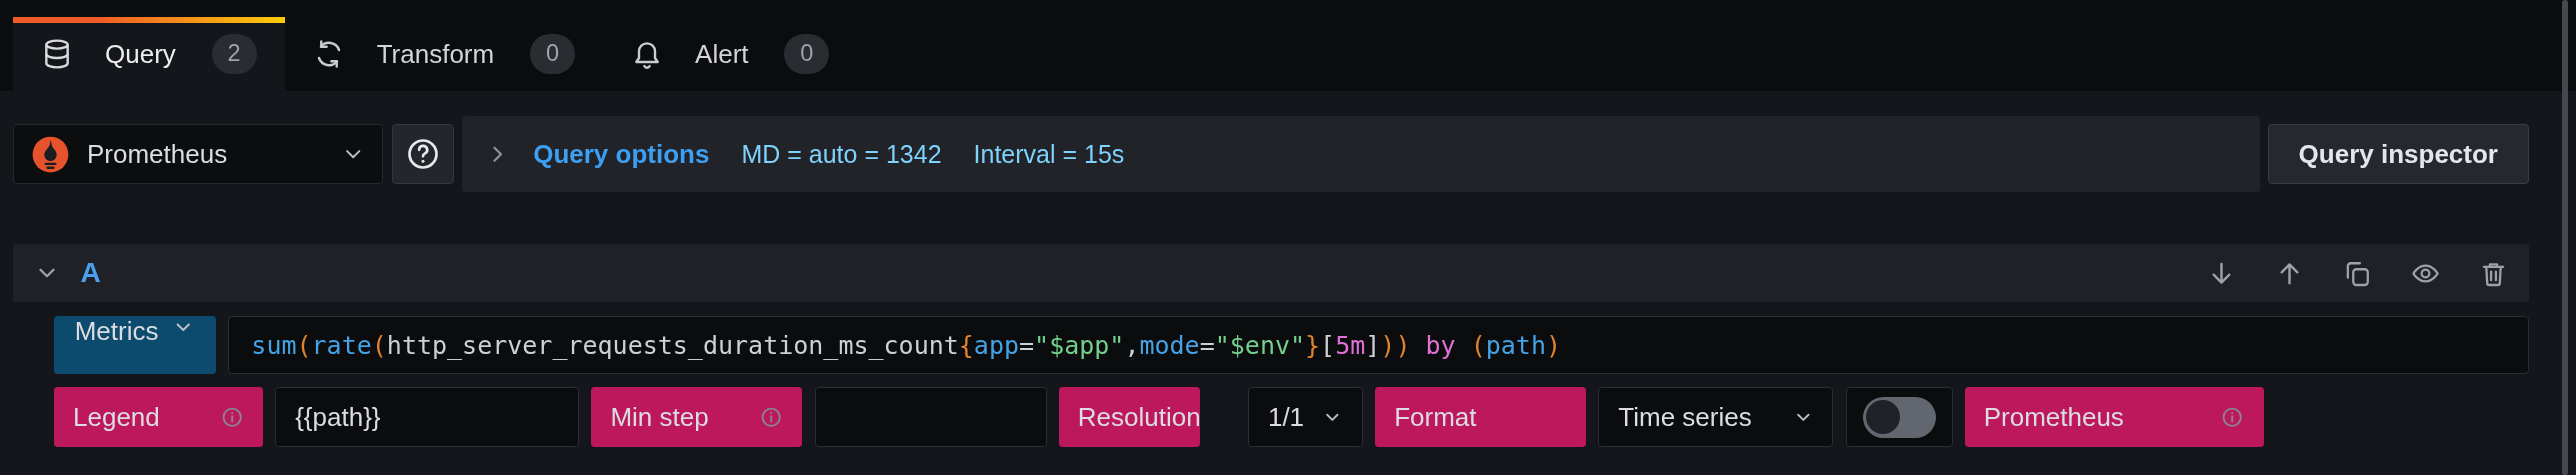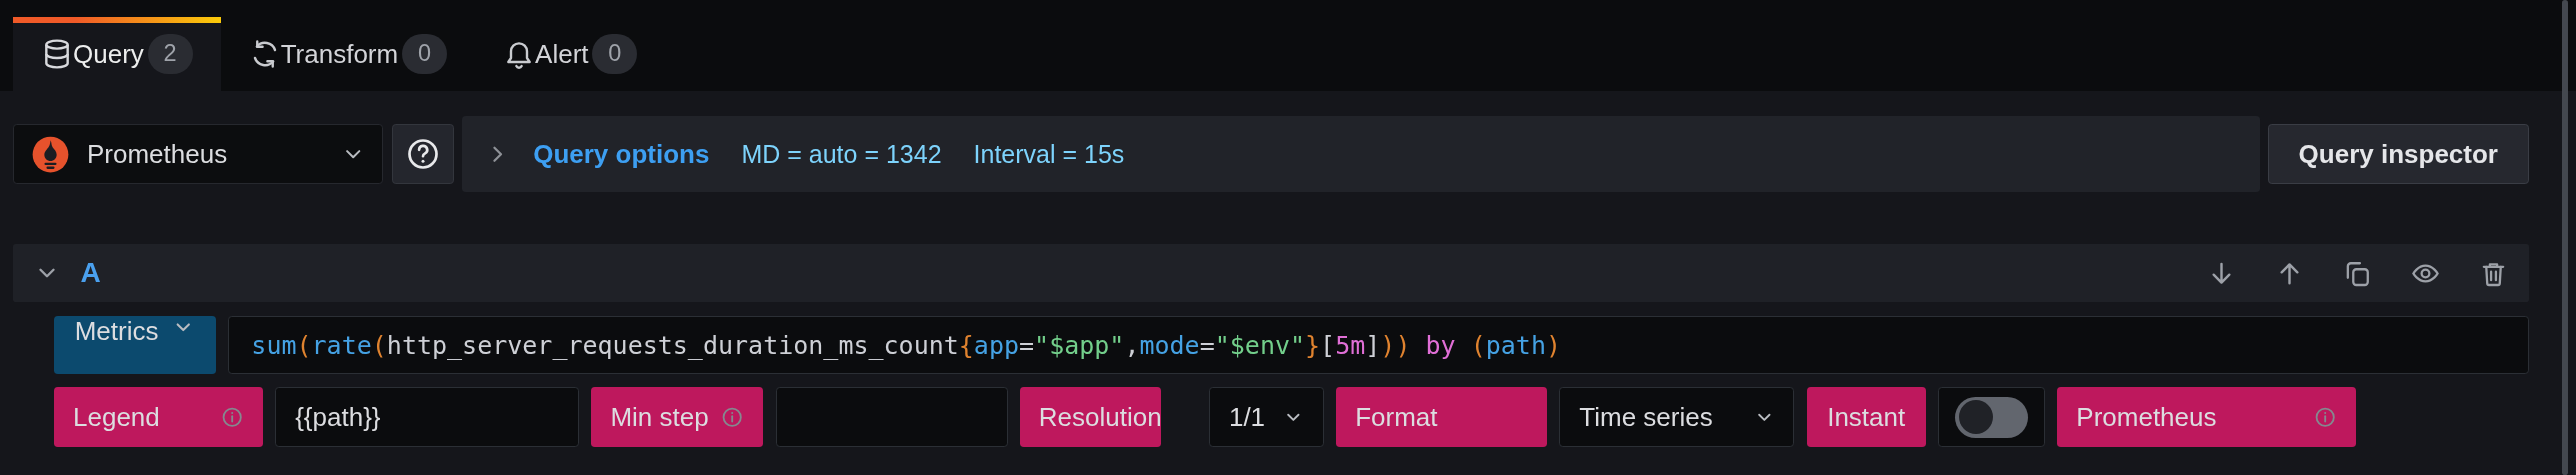--- a/index.html
+++ b/index.html
@@ -15,21 +15,21 @@
 
   
   .tabbar {
     height: 91px;
     background: #0b0c0e;
     display: flex;
     align-items: stretch;
     padding: 17px 0 0 13px;
   }
   .tab {
-    display: flex; align-items: center; gap: 0;
+    display: flex; align-items: center; gap: 32px;
     padding: 0 28px;
     font-size: 26px;
     color: #d3d4d8;
     position: relative;
     cursor: pointer;
   }
   .tab.active { background: #15161b; color: #eceded; }
   .tab.active::before {
     content: ""; position: absolute; top: 0; left: 0; right: 0; height: 5.6px;
     background: linear-gradient(to right, #f05a28 30%, #fbca0a 99%);
@@ -115,21 +115,21 @@
 
   
   .options-row { margin-top: 13px; display: flex; height: 60px; gap: 12.2px; align-items: stretch; }
   .lbl {
     background: #be185d; border-radius: 3.8px;
     display: flex; align-items: center; padding: 0 19px;
     font-size: 26px; font-weight: 500; color: #dcdde0;
   }
   .lbl .info-icon { margin-left: auto; }
   .w-legend   { width: 209px; }
-  .w-minstep  { width: 172px; }
+  .w-minstep  { width: 211px; }
   .w-res      { width: 141px; }
   .w-format   { width: 211px; }
   .w-instant  { padding: 0 20.7px; }
   .w-exemplar { width: 299px; }
   .txt {
     background: #0b0c0e; border: 1.9px solid #2b2f35; border-radius: 3.8px;
     color: #dcdde0; font-size: 26px; padding: 0 19px;
     font-family: "Liberation Sans", sans-serif;
   }
   .w-path  { width: 304px; }
@@ -346,23 +346,20 @@
       </div>
       <div class="select w-series">
         <span>Time series</span>
         <span>
           <svg width="20.7" height="20.7" viewBox="0 0 24 24" fill="none" stroke="#b9bcc1" stroke-width="2.2" stroke-linecap="round" stroke-linejoin="round">
               <path d="M6 9l6 6 6-6"></path>
             </svg>
         </span>
       </div>
 
-      <div class="lbl w-instant">
-        <span>Instant</span>
-      </div>
       <div class="toggle-box">
         <div class="switch">
           <div class="knob"></div>
         </div>
       </div>
 
       <div class="lbl w-exemplar">
         <span>Prometheus</span>
         <span class="info-icon">
           <svg width="24.4" height="24.4" viewBox="0 0 24 24" fill="none" stroke="#85888f" stroke-width="1.8" stroke-linecap="round">

